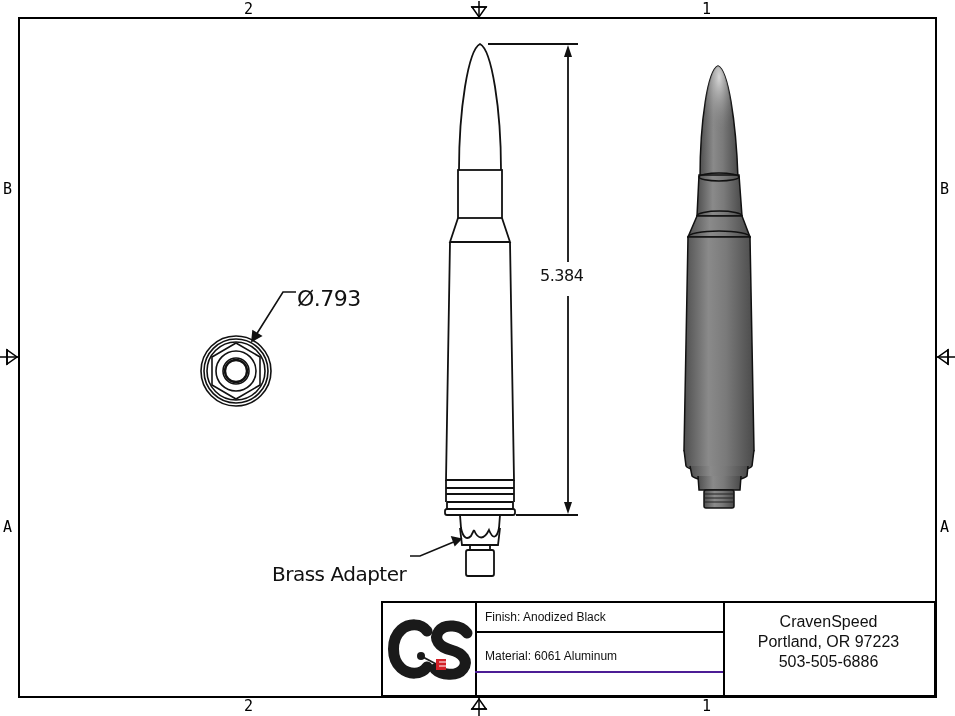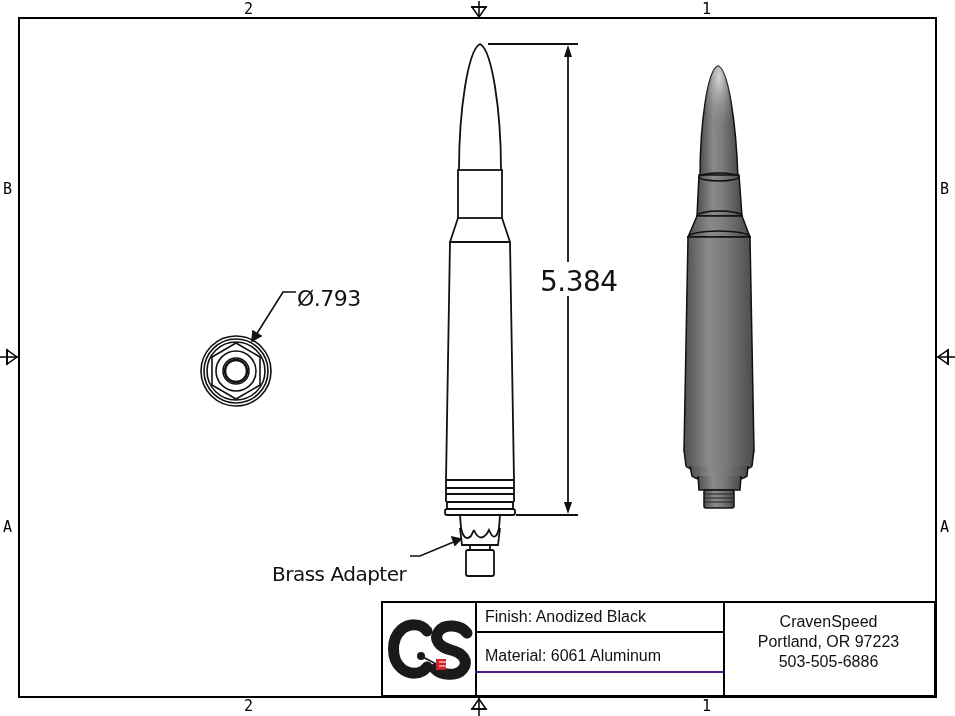--- a/index.html
+++ b/index.html
@@ -3,21 +3,21 @@
   <meta charset="utf-8">
   <style>
     html, body { margin: 0; padding: 0; background: #ffffff; }
     body { width: 955px; height: 716px; position: relative; overflow: hidden; font-family: "Liberation Sans", "DejaVu Sans", sans-serif; }
     .sheet { position: absolute; left: 0; top: 0; width: 955px; height: 716px; }
     .zone-label { position: absolute; font-family: "DejaVu Sans Mono", "Liberation Mono", monospace; font-size: 15px; color: #000; line-height: 1; }
     .drawing-text { position: absolute; font-family: "DejaVu Sans", "Liberation Sans", sans-serif; color: #111; line-height: 1; letter-spacing: -0.5px; }
     .title-block { position: absolute; left: 381px; top: 601px; width: 555px; height: 96px; border: 2px solid #000; box-sizing: border-box; background: #fff; }
     .tb-logo { position: absolute; left: 0; top: 0; width: 92px; height: 92px; border-right: 2px solid #000; }
     .tb-mid { position: absolute; left: 92px; top: 0; width: 248px; height: 92px; border-right: 2px solid #000; }
-    .tb-cell { position: absolute; left: 0; width: 248px; box-sizing: border-box; font-size: 16px; color: #111; display: flex; align-items: center; padding-left: 10px; }
+    .tb-cell { position: absolute; left: 0; width: 248px; box-sizing: border-box; font-size: 12px; color: #111; display: flex; align-items: center; padding-left: 10px; }
     .tb-cell.c1 { top: 0; height: 30px; border-bottom: 2px solid #000; }
     .tb-cell.c2 { top: 30px; height: 32px; border-bottom: 2px solid #4c1d95; margin-top: 8px; }
     .tb-cell.c3 { top: 62px; height: 30px; justify-content: center; padding-left: 0; }
     .tb-right { position: absolute; left: 340px; top: 0; width: 211px; height: 78px; display: flex; flex-direction: column; justify-content: center; align-items: center; }
     .tb-right span { font-size: 16px; line-height: 20px; color: #111; white-space: nowrap; }
   </style>
 </head>
 <body>
 
 <div class="sheet">
@@ -112,21 +112,21 @@
     <g fill="#111">
       <polygon points="568,45 564,57 572,57"></polygon>
       <polygon points="568,514 564,502 572,502"></polygon>
     </g>
 
     <g stroke="#111" stroke-width="1.6" fill="#111">
       <polyline points="410,556 420,556 456,541" fill="none"></polyline>
       <polygon points="461,539 452,537 455,545"></polygon>
     </g>
   </svg>
-  <span class="drawing-text" style="left:540px;top:268px;font-size:28px;">5.384</span>
+  <span class="drawing-text" style="left:540px;top:268px;font-size:16px;">5.384</span>
   <span class="drawing-text" style="left:272px;top:564px;font-size:20px;">Brass Adapter</span>
 
   <svg width="955" height="716" style="position:absolute;left:0;top:0;pointer-events:none;">
     <defs>
       <linearGradient id="metal" x1="0" y1="0" x2="1" y2="0">
         <stop offset="0" stop-color="#4f4f4f"></stop>
         <stop offset="0.35" stop-color="#8a8a8a"></stop>
         <stop offset="0.6" stop-color="#7a7a7a"></stop>
         <stop offset="1" stop-color="#4a4a4a"></stop>
       </linearGradient>

